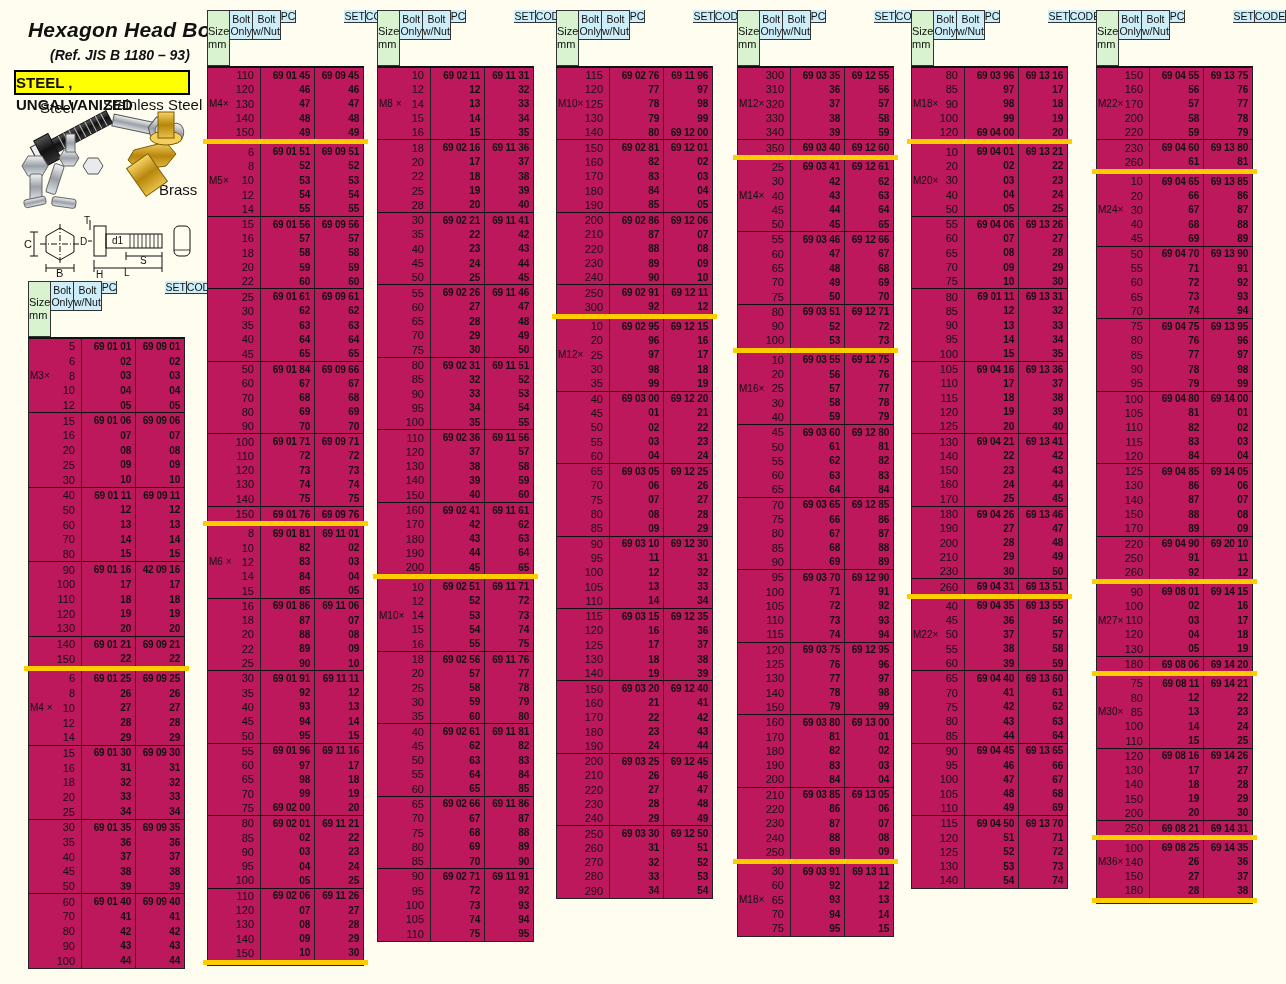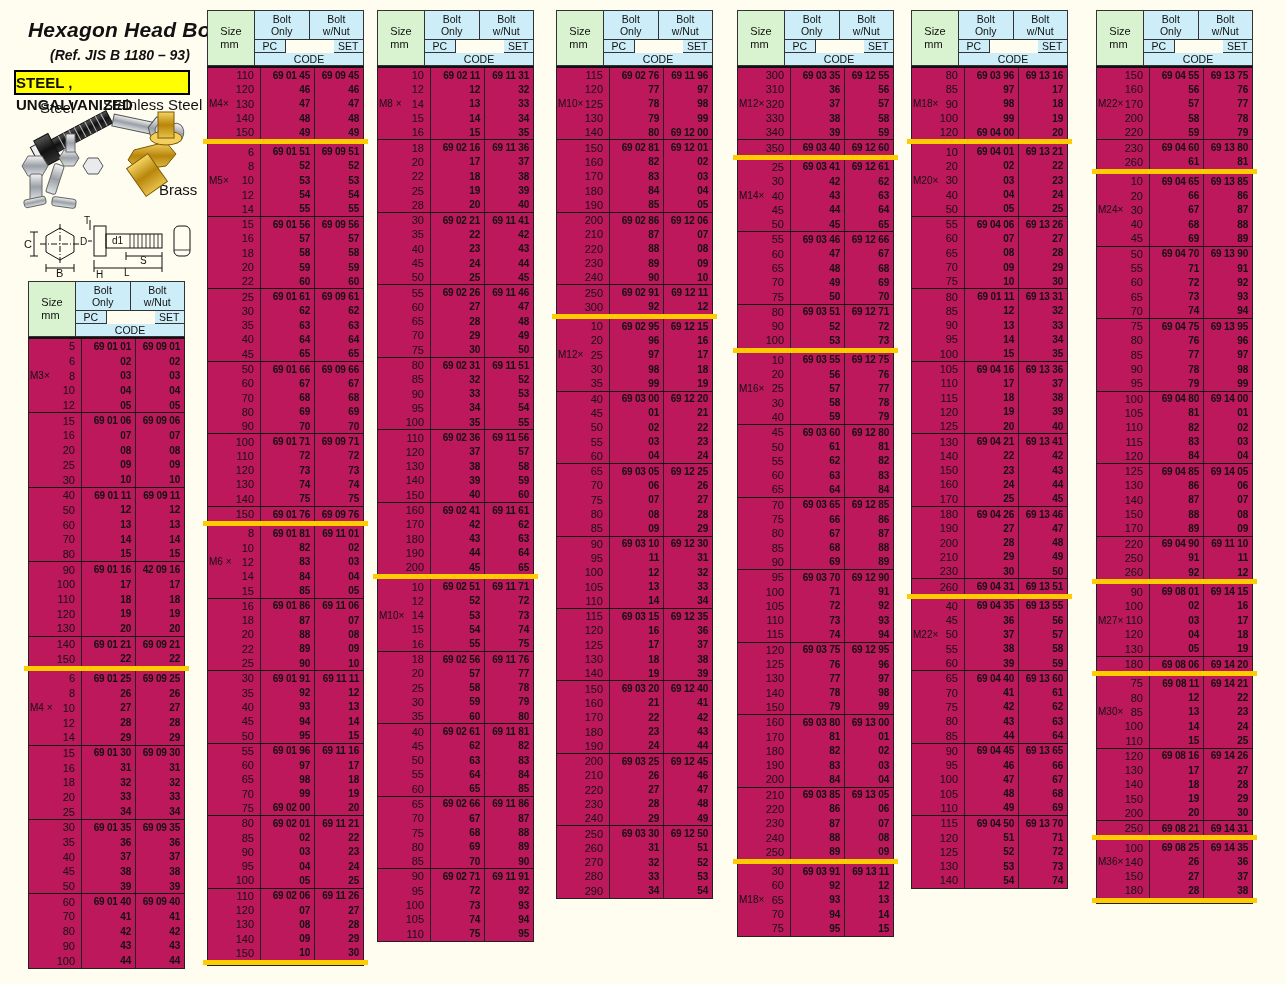--- a/index.html
+++ b/index.html
@@ -26,21 +26,21 @@
   .t2{left:377px;top:10px;}
   .t3{left:556px;top:10px;}
   .t4{left:737px;top:10px;}
   .t5{left:911px;top:10px;}
   .t6{left:1096px;top:10px;}
 
   .thead{display:flex;height:56px;box-sizing:border-box;}
   .hsize{width:48px;box-sizing:border-box;border:1px solid #333;background:#d9f2cf;
          font-size:11px;line-height:13px;display:flex;align-items:center;justify-content:center;
          text-align:left;white-space:pre-line;}
-  .hright{flex:1;display:flex;flex-direction:column;}
+  .hright{flex:1;display:flex;flex-direction:row;}
   .hbolt{display:flex;height:30px;}
   .hbolt .hcell{flex:1;box-sizing:border-box;border:1px solid #333;border-left:none;background:#cdeef8;
         font-size:10.5px;line-height:12px;display:flex;align-items:center;justify-content:center;
         text-align:center;white-space:pre-line;}
   .hpcset{display:flex;height:13px;gap:48px;}
   .hpcset div{flex:1;box-sizing:border-box;border:1px solid #333;border-left:none;border-top:none;
         background:#cdeef8;font-size:10.5px;line-height:12px;text-align:center;}
   .hcode{height:13px;box-sizing:border-box;border:1px solid #333;border-left:none;border-top:none;
         background:#cdeef8;font-size:10.5px;line-height:12px;text-align:center;}
 
@@ -663,21 +663,21 @@
           <span>45</span>
         </div>
         <div class="c pc">65</div>
         <div class="c set">65</div>
       </div>
       <div class="sep-line"></div>
       <div class="row">
         <div class="c size">
           <span>50</span>
         </div>
-        <div class="c pc">69 01 66</div>
+        <div class="c pc">69 01 84</div>
         <div class="c set">69 09 66</div>
       </div>
       <div class="row">
         <div class="c size">
           <span>60</span>
         </div>
         <div class="c pc">67</div>
         <div class="c set">67</div>
       </div>
       <div class="row">
@@ -2979,21 +2979,21 @@
         </div>
         <div class="c pc">89</div>
         <div class="c set">09</div>
       </div>
       <div class="sep-line"></div>
       <div class="row">
         <div class="c size">
           <span>220</span>
         </div>
         <div class="c pc">69 04 90</div>
-        <div class="c set">69 11 10</div>
+        <div class="c set">69 20 10</div>
       </div>
       <div class="row">
         <div class="c size">
           <span>250</span>
         </div>
         <div class="c pc">91</div>
         <div class="c set">11</div>
       </div>
       <div class="row">
         <div class="c size">

